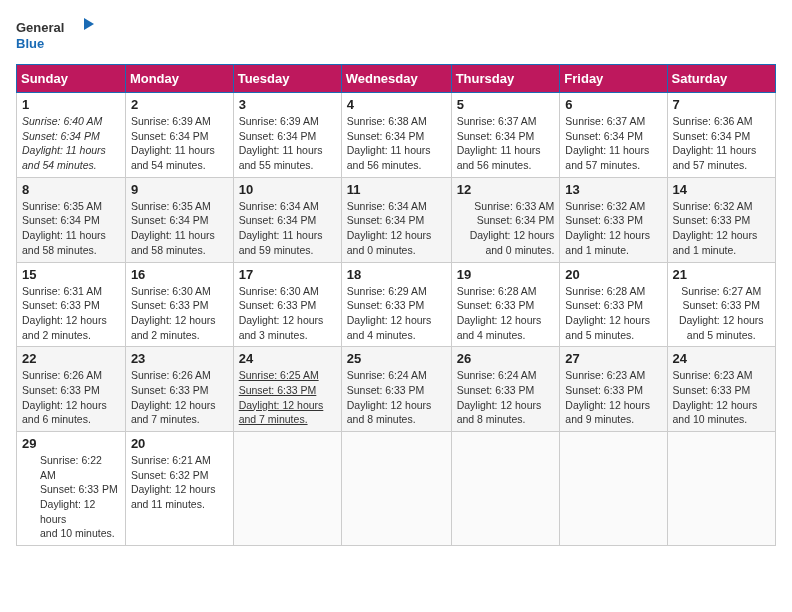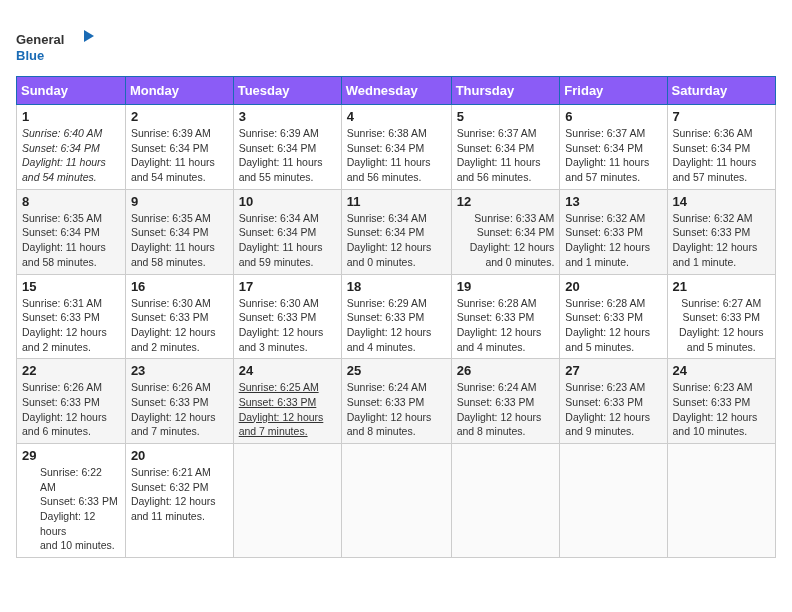--- a/index.html
+++ b/index.html
@@ -13,41 +13,40 @@
     .header {
       display: flex;
       justify-content: space-between;
       align-items: flex-start;
       margin-bottom: 8px;
     }
     .logo {
       display: flex;
       align-items: center;
       gap: 4px;
-      margin-top: 12px;
     }
     .title-block {
       text-align: right;
     }
     .month-title {
       font-size: 32px;
       font-weight: bold;
       color: #333;
     }
     .subtitle {
       font-size: 16px;
       color: #555;
     }
     table {
       width: 100%;
       border-collapse: collapse;
       font-size: 11px;
     }
     thead tr th {
-      background: #8b5cf6;
+      background: #be185d;
       color: #fff;
       padding: 6px 4px;
       text-align: left;
       font-size: 13px;
       font-weight: bold;
       border: 1px solid #1a6bb5;
     }
     tbody tr td {
       border: 1px solid #ccc;
       vertical-align: top;

